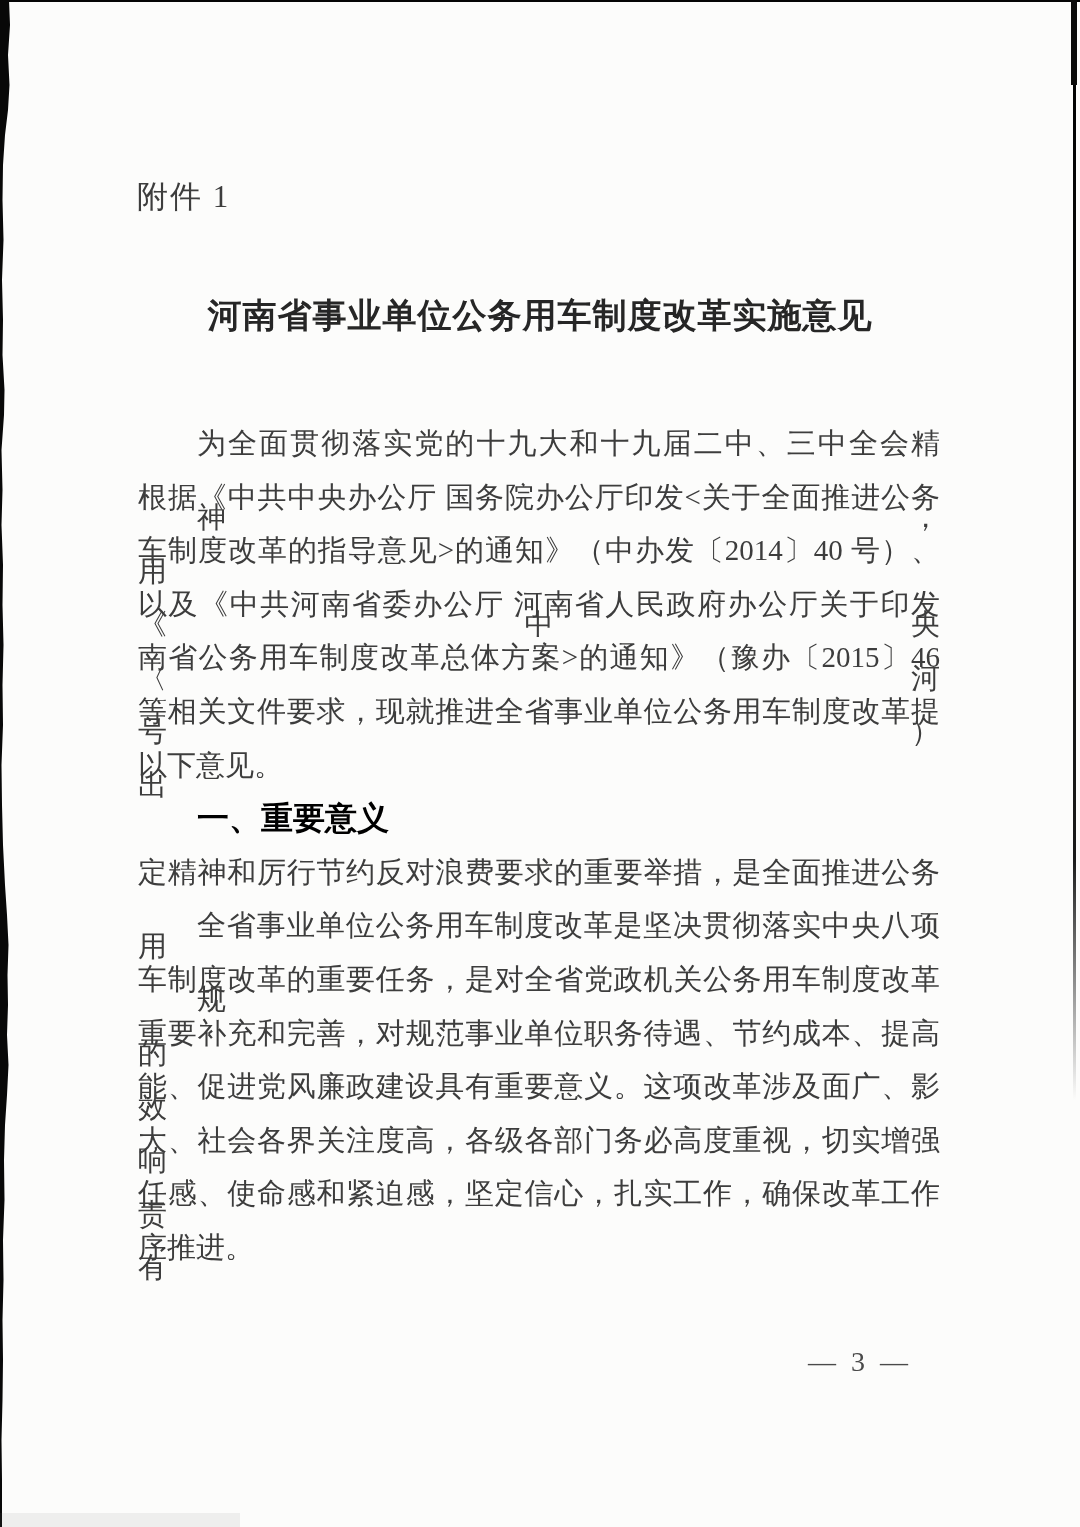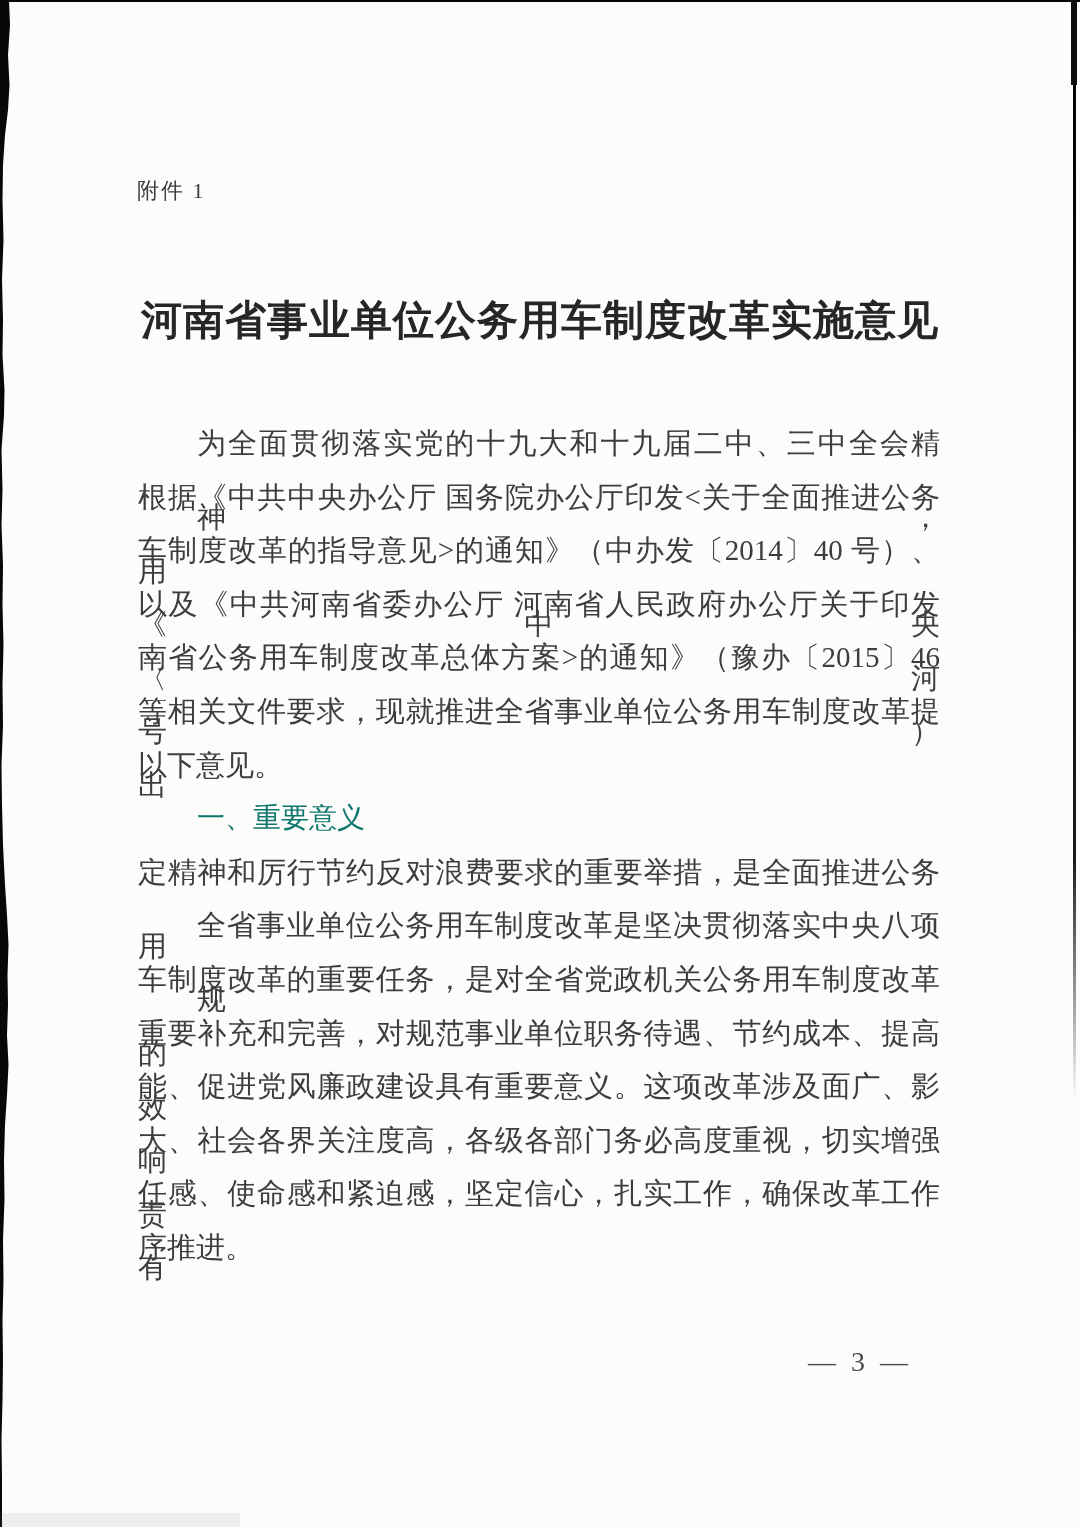--- a/index.html
+++ b/index.html
@@ -31,31 +31,31 @@
     background: #0a0a0a;
   }
   .artifact-bottom-shade {
     left: 0; bottom: 0; width: 240px; height: 14px;
     background: rgba(120,120,120,0.10);
   }
   
   .attachment-label {
     position: absolute;
     left: 137px; top: 176px;
-    font-size: 22px;
+    font-size: 31px;
     color: var(--text-color, #3d3d3d);
     letter-spacing: 2px;
   }
   .doc-title {
     position: absolute;
     left: 110px; top: 293px;
     width: 860px;
     margin: 0;
     text-align: center;
-    font-size: 41px;
+    font-size: 34px;
     font-weight: 700;
     letter-spacing: 1px;
     color: var(--title-color, #262626);
   }
   .body-text {
     position: absolute;
     left: 138px; top: 406px;
     width: 802px;
     font-size: 29px;
     color: var(--text-color, #3d3d3d);
@@ -67,23 +67,23 @@
     overflow: visible;
   }
   .line.j {
     white-space: normal;
     text-align: justify;
     text-align-last: justify;
     text-justify: inter-character;
   }
   .line.indent { padding-left: 59px; }
   .line.heading {
-    font-weight: 400;
-    font-size: 28px;
-    color: #0f766e;
+    font-weight: 700;
+    font-size: 32px;
+    color: #000000;
   }
   .page-number {
     position: absolute;
     top: 1342px;
     right: 168px;
     font-size: 28px;
     line-height: 40px;
     color: #4a4a4a;
     letter-spacing: 4px;
   }

